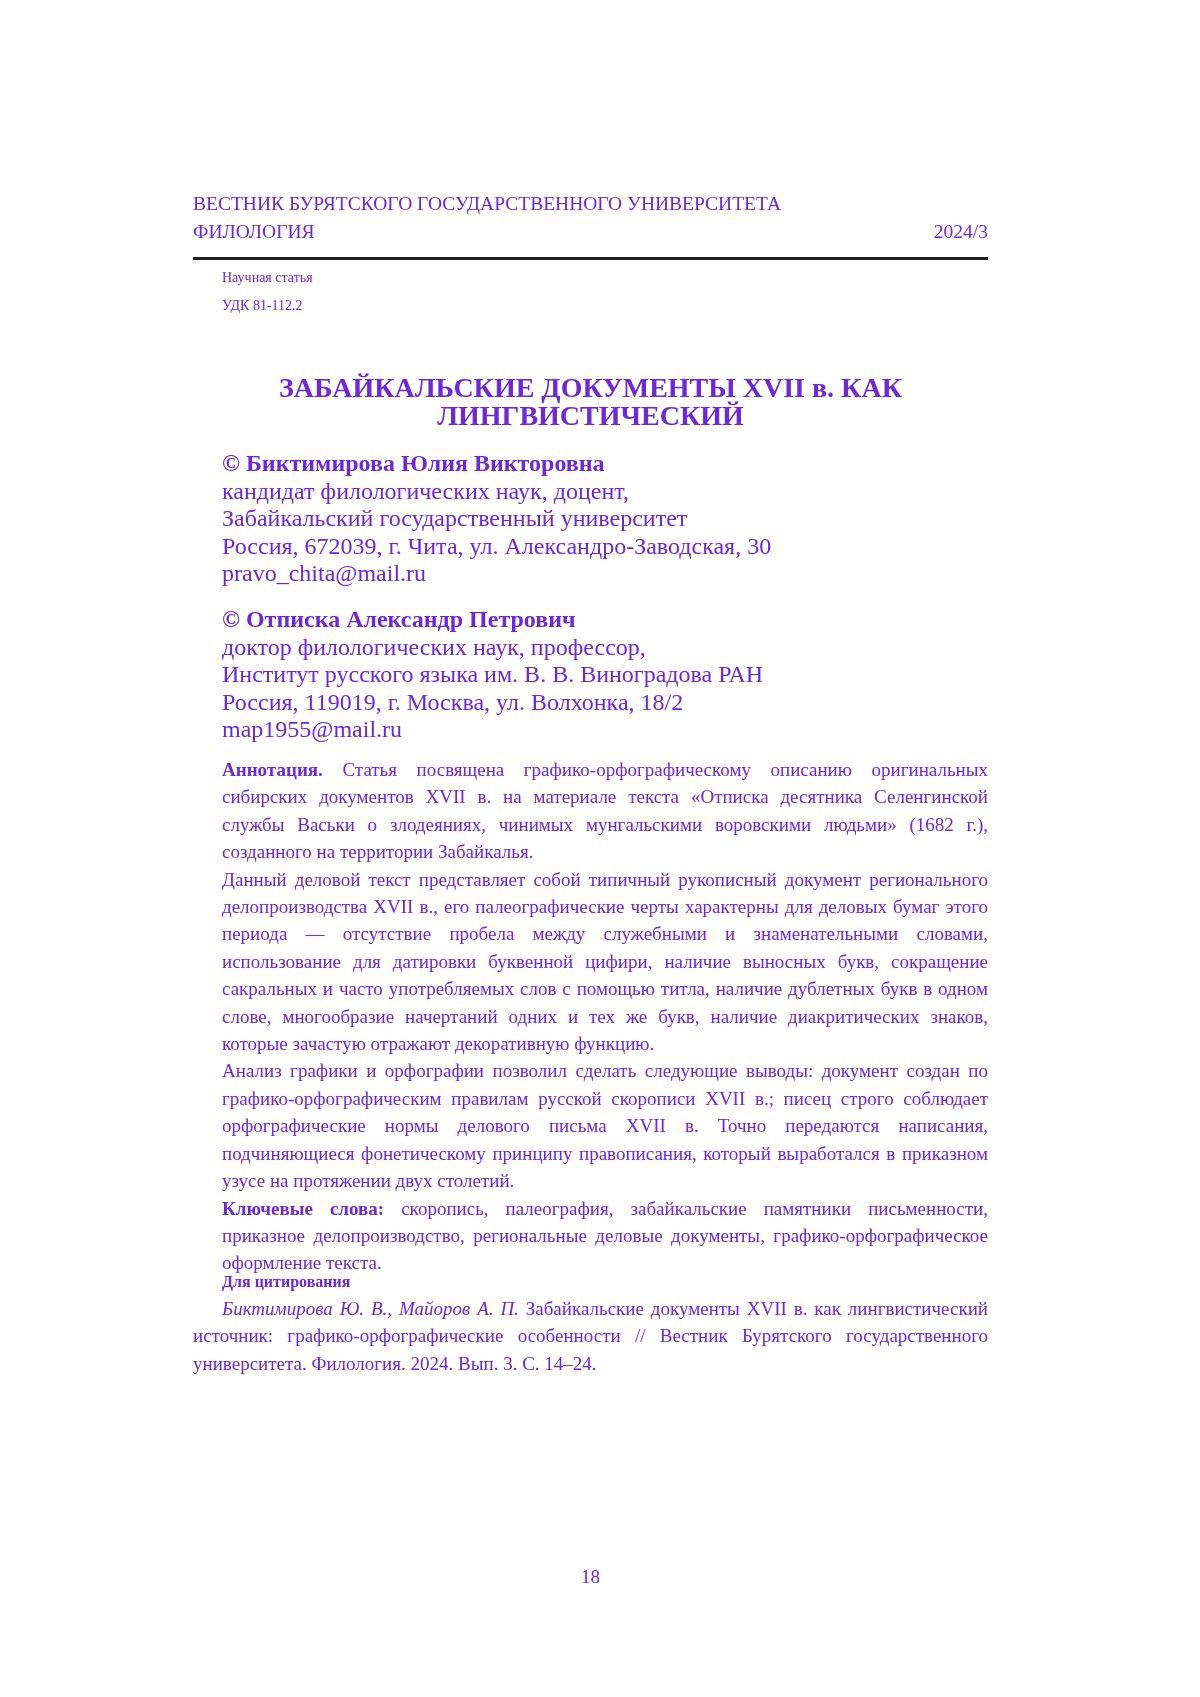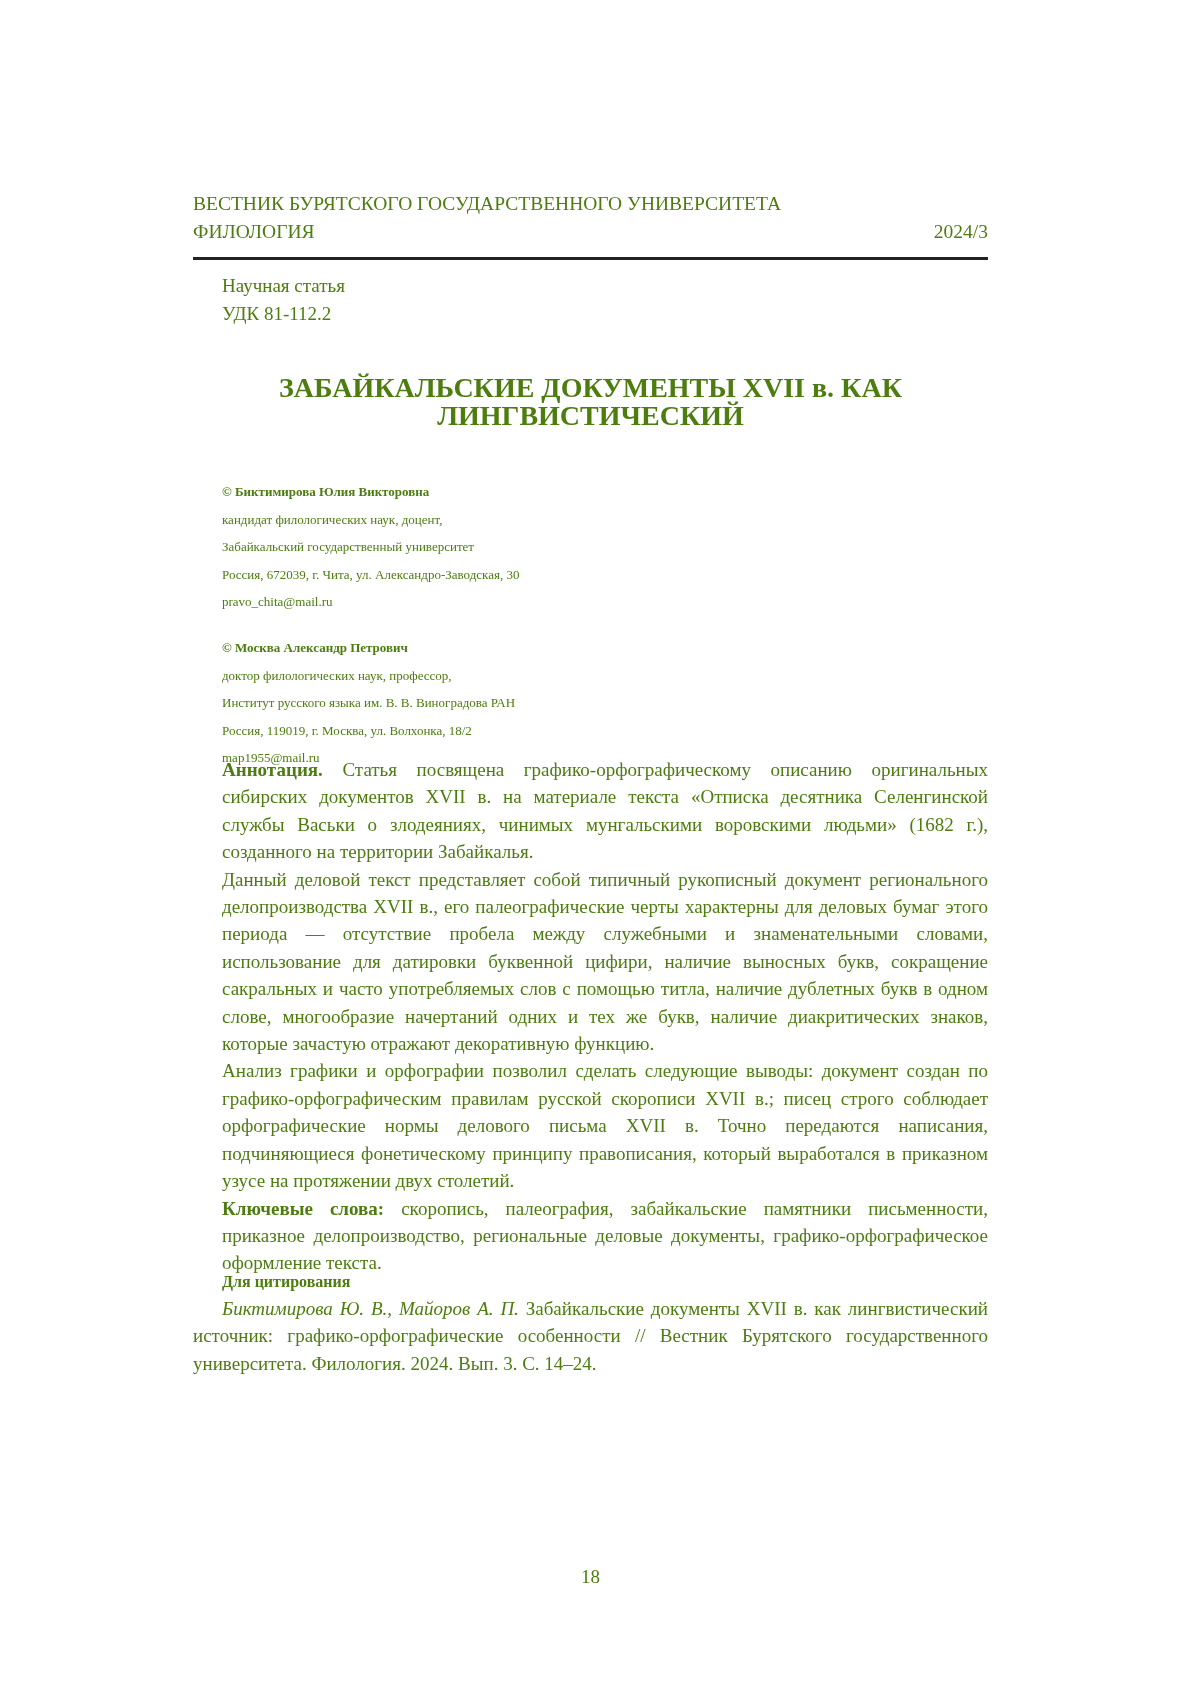--- a/index.html
+++ b/index.html
@@ -1,47 +1,47 @@
 <!DOCTYPE html>
 <html lang="ru"><head>
 <meta charset="utf-8">
 <style>
   html, body { margin: 0; padding: 0; background: #ffffff; }
   .page {
     position: relative;
     width: 1200px;
     height: 1697px;
     background: #ffffff;
-    color: #4d7c0f;
+    color: #6d28d9;
     font-family: "Liberation Serif", "DejaVu Serif", serif;
     overflow: hidden;
   }
   .col { position: absolute; left: 193px; width: 795px; }
 
   
   .journal-header { top: 190px; font-size: 19.5px; line-height: 27.5px; }
   .journal-header .issue {
     position: absolute; right: 0; top: 27.5px;
   }
   .header-rule {
     position: absolute; left: 193px; top: 257px;
     width: 795px; height: 3px; background: #222222;
   }
 
   
-  .article-meta { top: 272px; left: 222px; width: 766px; font-size: 19px; line-height: 28px; }
+  .article-meta { top: 264px; left: 222px; width: 766px; font-size: 14px; line-height: 28px; }
 
   
   .article-title {
     top: 374px; text-align: center; font-weight: bold;
     font-size: 28px; line-height: 28px;
   }
 
   
-  .author-block { left: 222px; width: 766px; font-size: 13px; line-height: 27.5px; margin-top: 28px; }
+  .author-block { left: 222px; width: 766px; font-size: 24px; line-height: 27.5px; }
   .author-block.first  { top: 450px; }
   .author-block.second { top: 606px; }
   .author-name { font-weight: bold; }
 
   
   .abstract-section {
     top: 756px; left: 222px; width: 766px;
     font-size: 19px; line-height: 27.4px; text-align: justify;
   }
   .abstract-section p { margin: 0; }
@@ -85,21 +85,21 @@
 
   <div class="col author-block first">
     <div class="author-name">© Биктимирова Юлия Викторовна</div>
     <div>кандидат филологических наук, доцент,</div>
     <div>Забайкальский государственный университет</div>
     <div>Россия, 672039, г. Чита, ул. Александро-Заводская, 30</div>
     <div>pravo_chita@mail.ru</div>
   </div>
 
   <div class="col author-block second">
-    <div class="author-name">© Москва Александр Петрович</div>
+    <div class="author-name">© Отписка Александр Петрович</div>
     <div>доктор филологических наук, профессор,</div>
     <div>Институт русского языка им. В. В. Виноградова РАН</div>
     <div>Россия, 119019, г. Москва, ул. Волхонка, 18/2</div>
     <div>map1955@mail.ru</div>
   </div>
 
   <div class="col abstract-section">
     <p><span class="bold-label">Аннотация.</span> <span>Статья посвящена графико-орфографическому описанию оригинальных сибирских документов XVII в. на материале текста «Отписка десятника Селенгинской службы Васьки о злодеяниях, чинимых мунгальскими воровскими людьми» (1682 г.), созданного на территории Забайкалья.</span></p>
     <p>Данный деловой текст представляет собой типичный рукописный документ регионального делопроизводства XVII в., его палеографические черты характерны для деловых бумаг этого периода — отсутствие пробела между служебными и знаменательными словами, использование для датировки буквенной цифири, наличие выносных букв, сокращение сакральных и часто употребляемых слов с помощью титла, наличие дублетных букв в одном слове, многообразие начертаний одних и тех же букв, наличие диакритических знаков, которые зачастую отражают декоративную функцию.</p>
     <p>Анализ графики и орфографии позволил сделать следующие выводы: документ создан по графико-орфографическим правилам русской скорописи XVII в.; писец строго соблюдает орфографические нормы делового письма XVII в. Точно передаются написания, подчиняющиеся фонетическому принципу правописания, который выработался в приказном узусе на протяжении двух столетий.</p>

